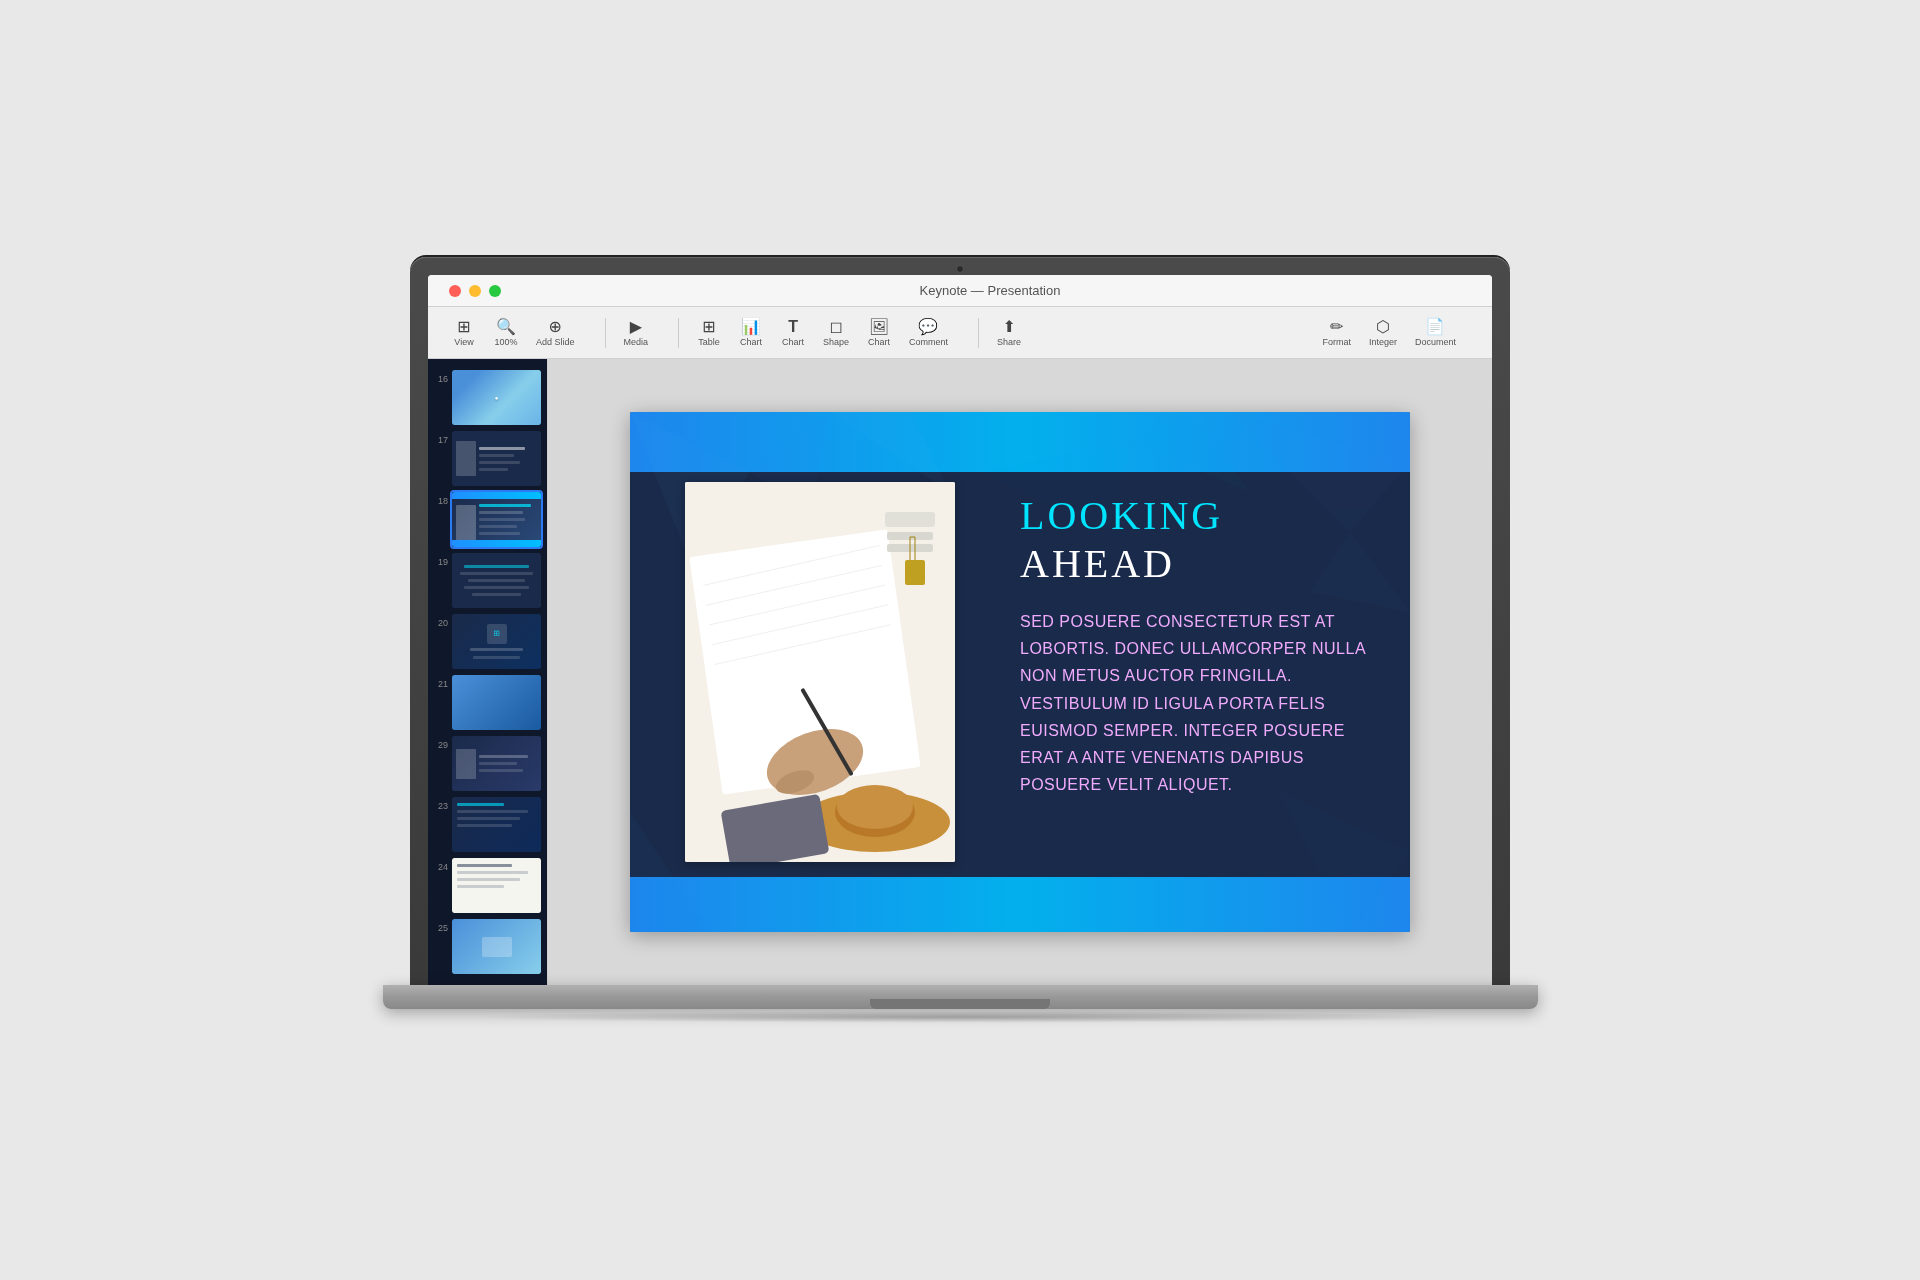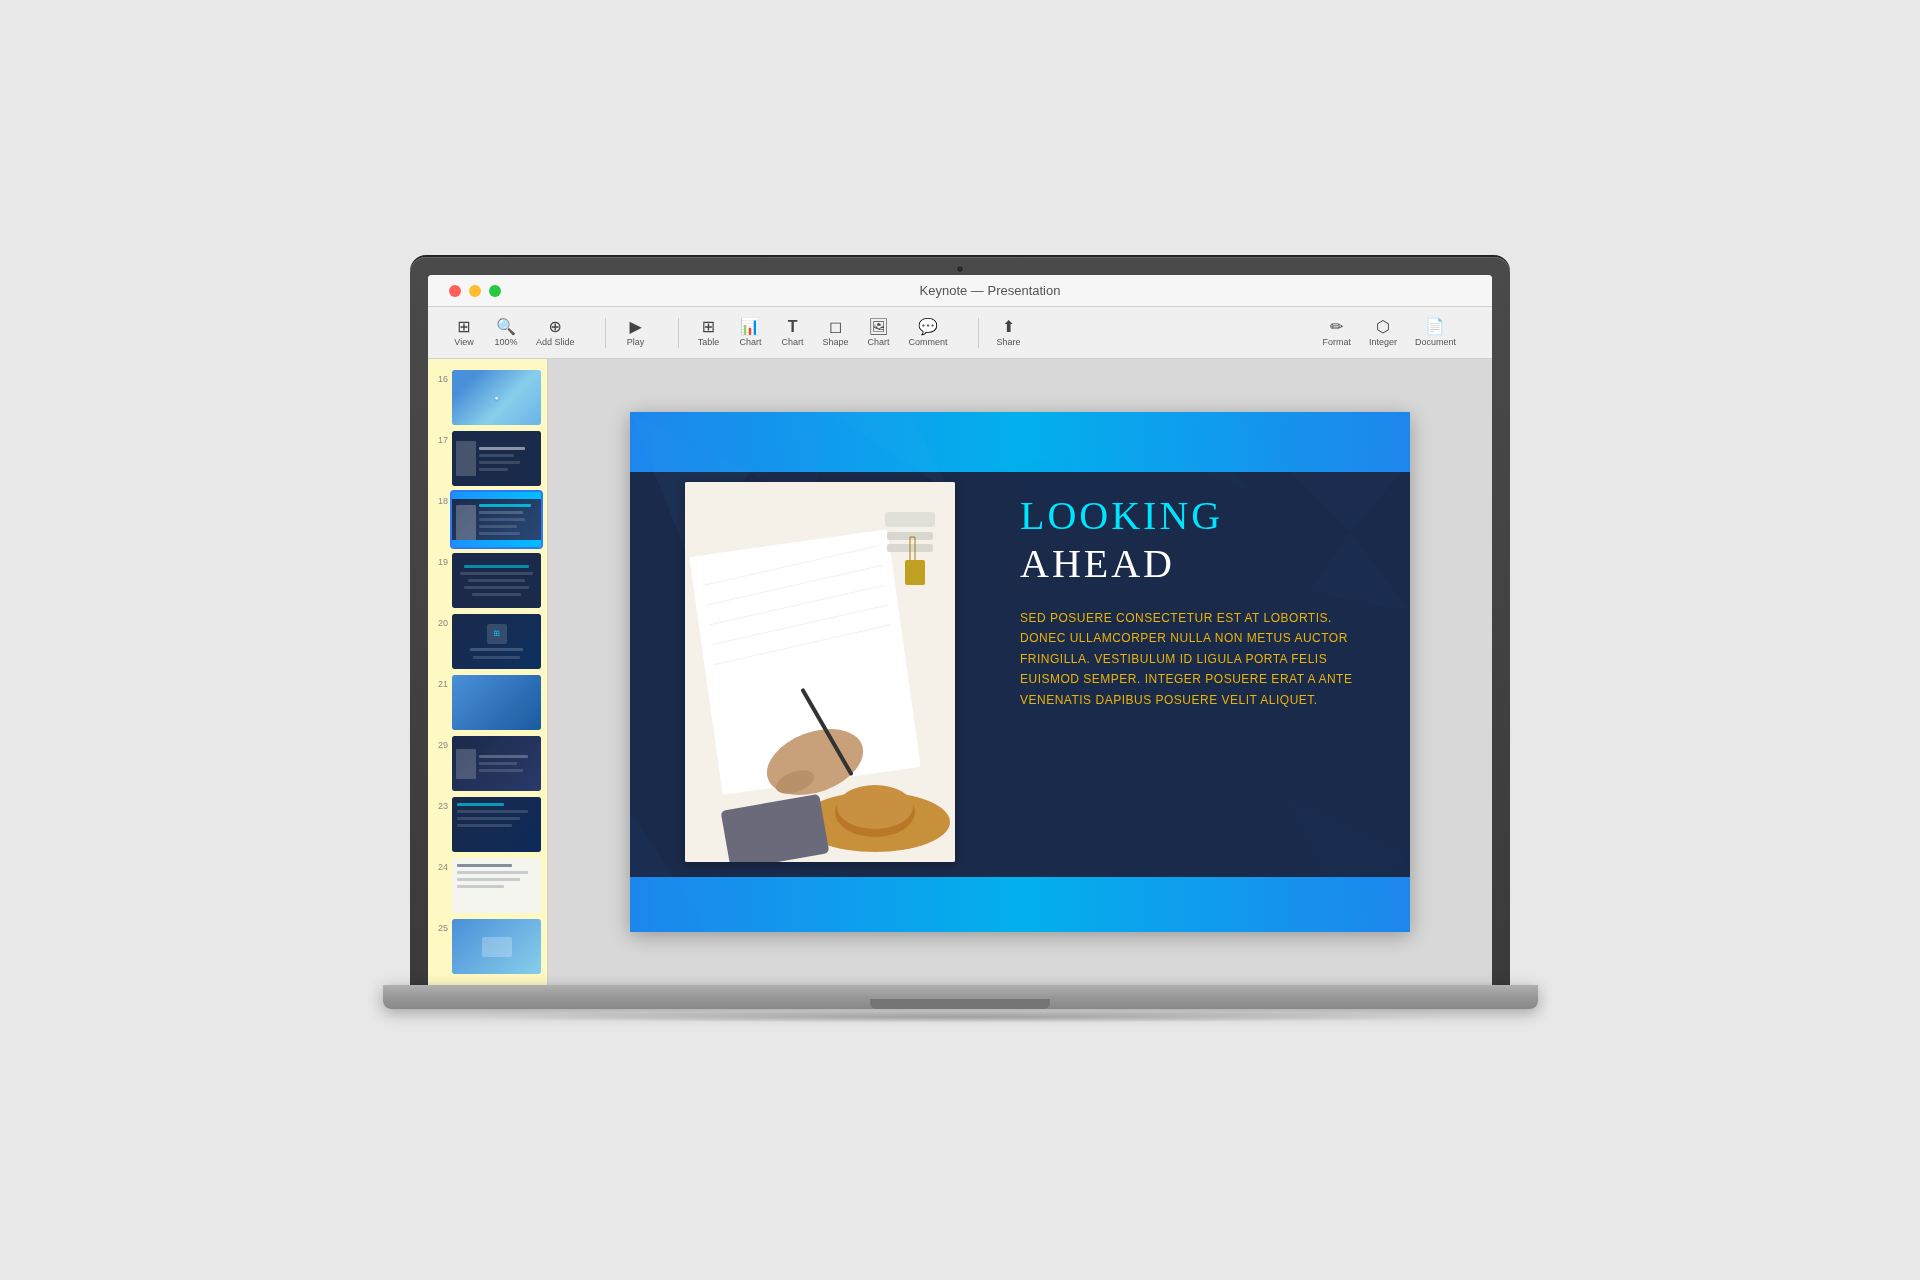--- a/index.html
+++ b/index.html
@@ -122,21 +122,21 @@
 
     .app-body {
       display: flex;
       height: calc(100% - 84px);
       min-height: 580px;
     }
 
     
     .slide-panel {
       width: 120px;
-      background: #fef9c3;
+      background: #0f172a;
       border-right: 1px solid #d0d0d0;
       overflow-y: auto;
       padding: 8px 0;
     }
 
     .slide-item {
       display: flex;
       align-items: flex-start;
       gap: 4px;
       padding: 3px 6px;
@@ -237,22 +237,22 @@
       text-transform: uppercase;
       margin-bottom: 20px;
       line-height: 1.2;
       font-family: 'Georgia', serif;
     }
     .slide-title .highlight {
       color: #ffffff;
     }
 
     .slide-body-text {
-      font-size: 12px;
-      color: #eab308;
+      font-size: 16px;
+      color: #f0abfc;
       line-height: 1.7;
       letter-spacing: 0.5px;
       text-transform: uppercase;
       font-weight: 300;
     }
 
     
     .laptop-base {
       width: 105%;
       height: 24px;
@@ -338,21 +338,21 @@
             <span class="tb-icon">⊕</span>
             <span class="tb-label">Add Slide</span>
           </div>
         </div>
 
         <div class="toolbar-separator"></div>
 
         <div class="toolbar-group">
           <div class="toolbar-btn">
             <span class="tb-icon">▶</span>
-            <span class="tb-label">Play</span>
+            <span class="tb-label">Media</span>
           </div>
         </div>
 
         <div class="toolbar-separator"></div>
 
         <div class="toolbar-group">
           <div class="toolbar-btn">
             <span class="tb-icon">⊞</span>
             <span class="tb-label">Table</span>
           </div>

